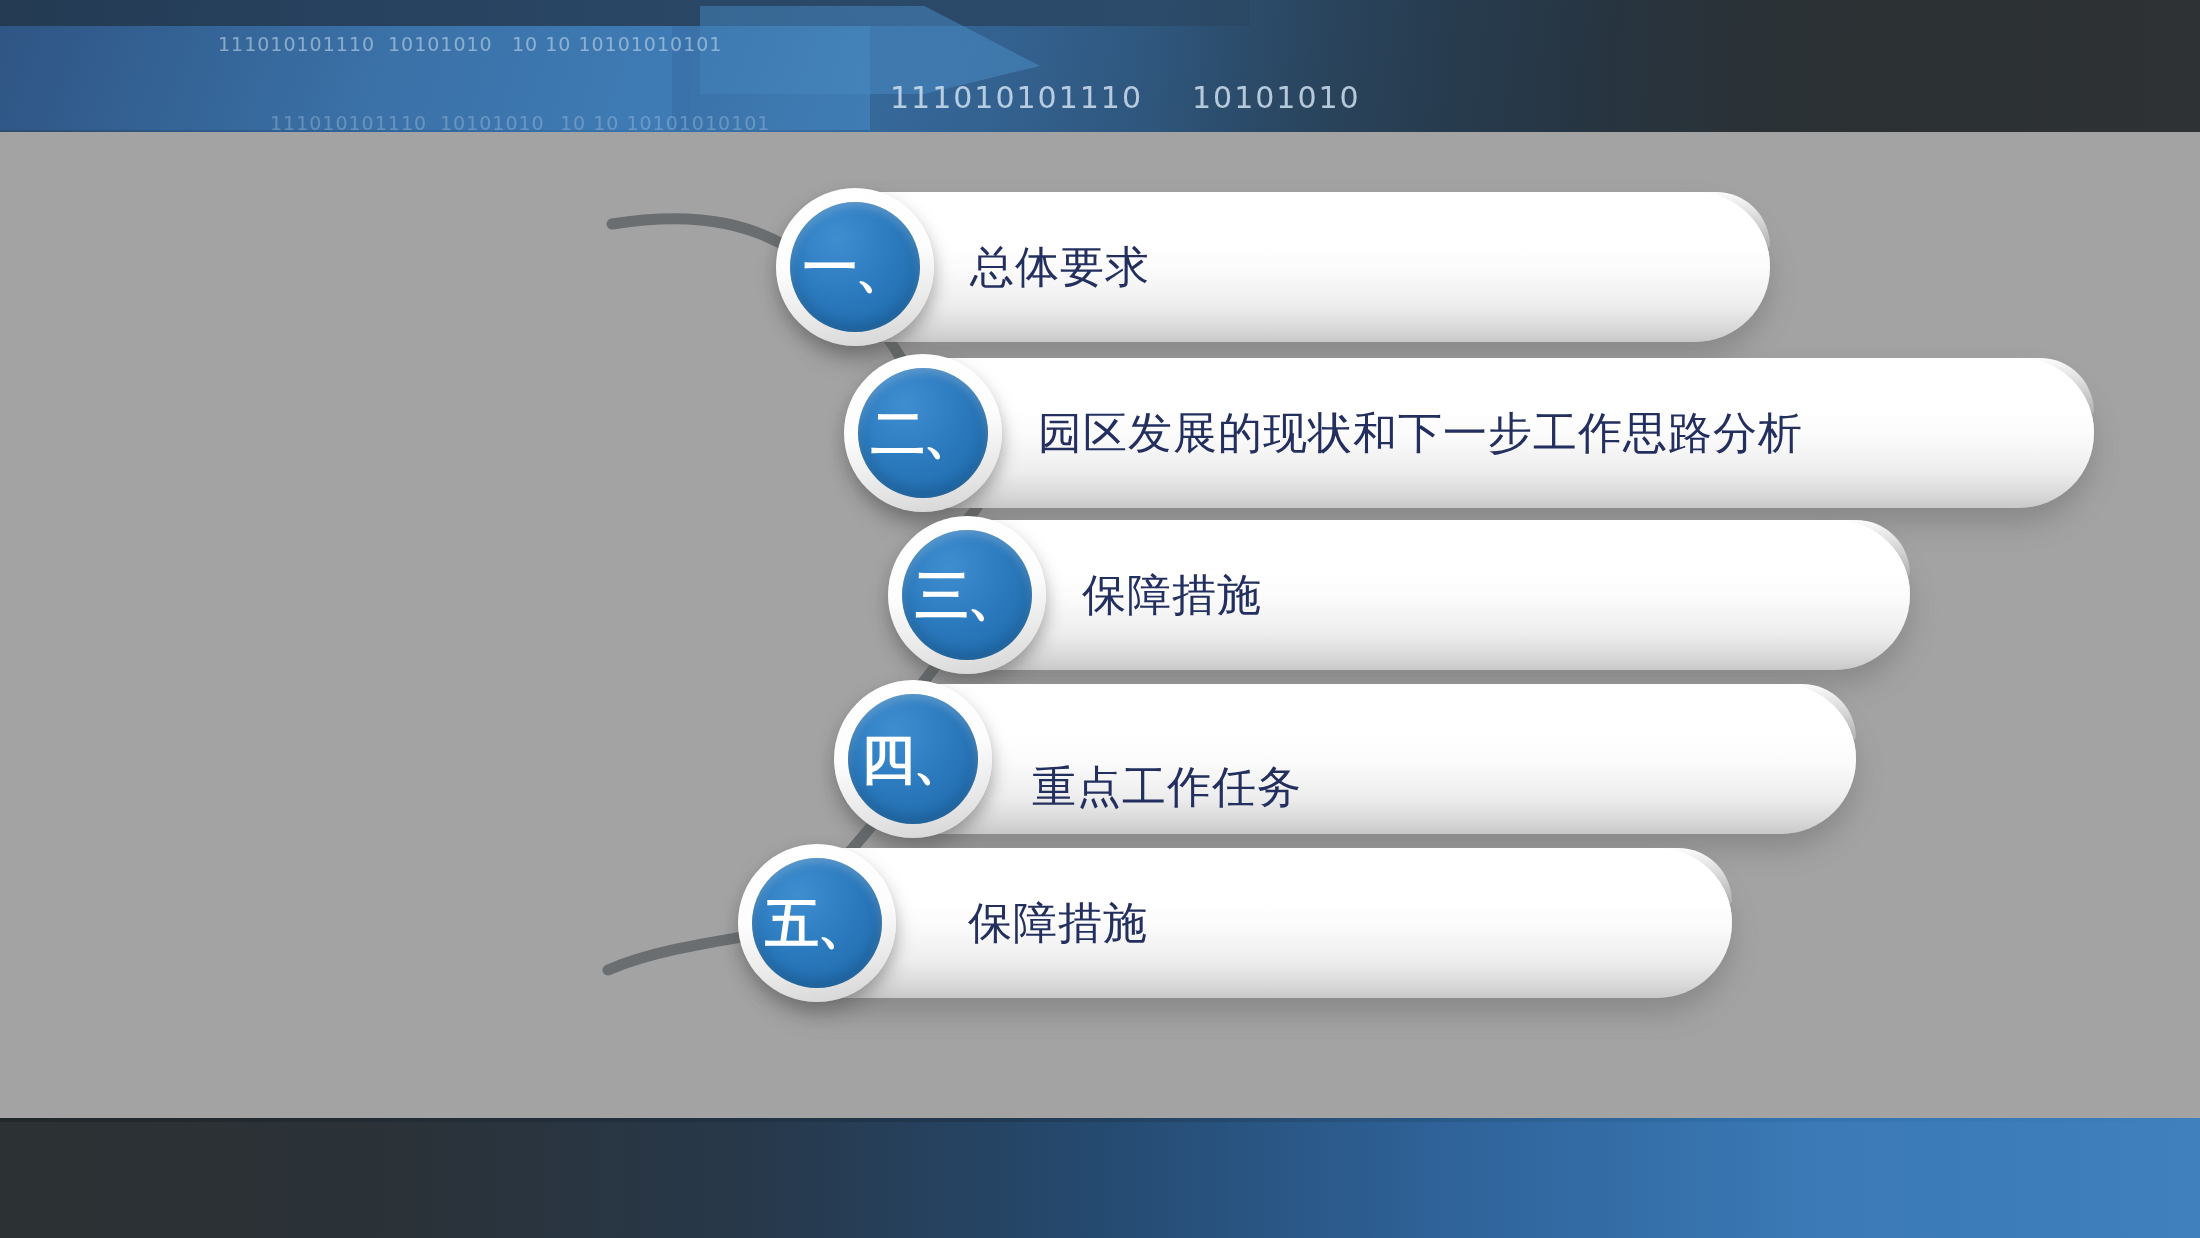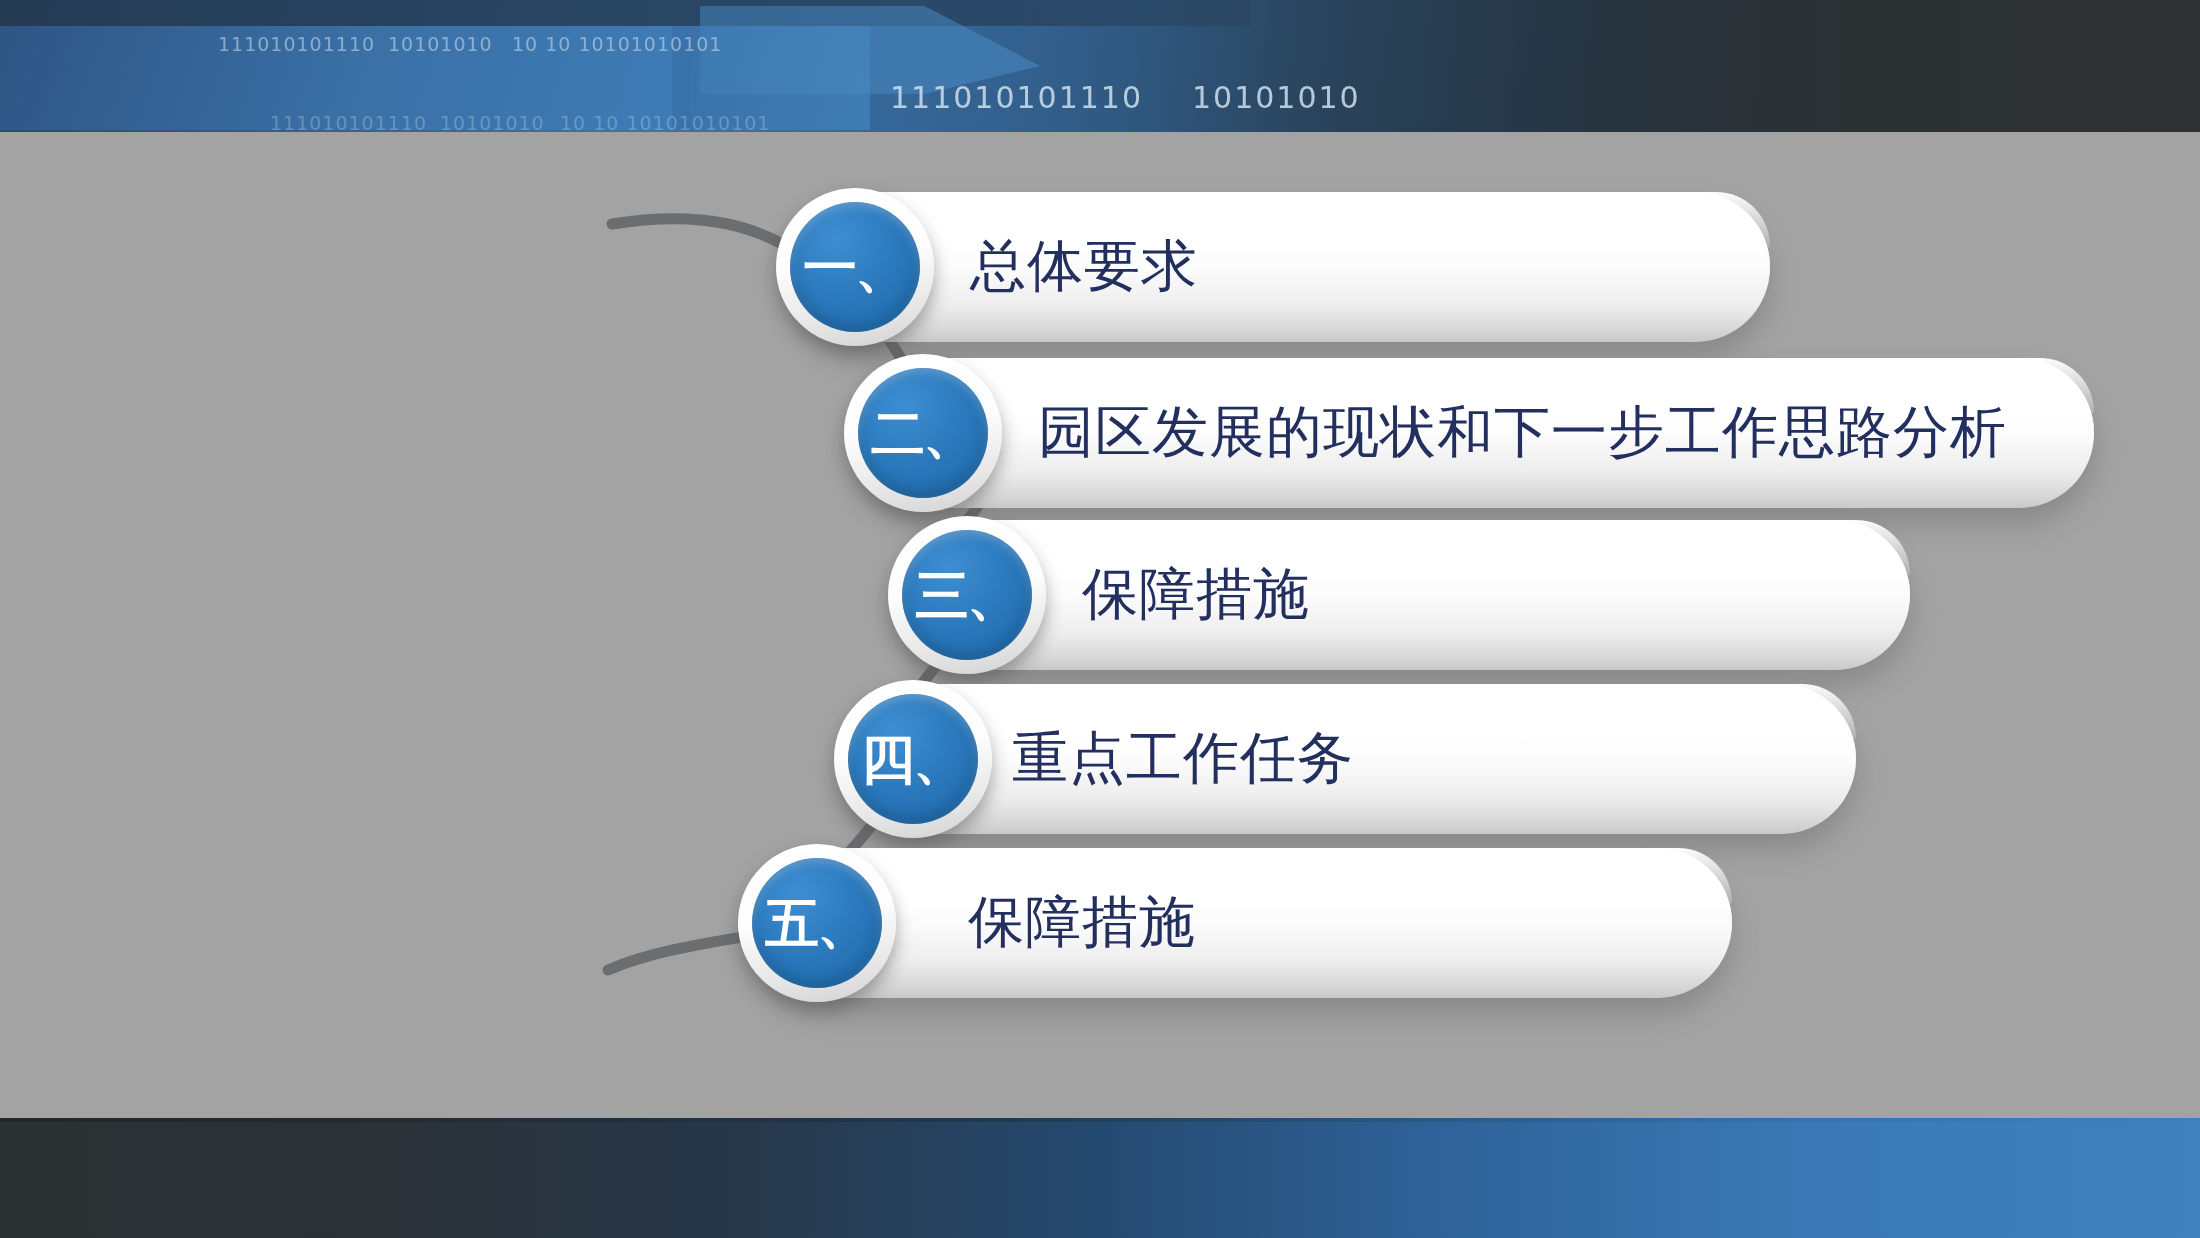--- a/index.html
+++ b/index.html
@@ -67,21 +67,21 @@
   
   .row{position:absolute;height:150px;}
   .row .pill{position:absolute;left:0;top:0;height:150px;border-radius:75px;
      background:linear-gradient(180deg,#ffffff 0%,#ffffff 34%,#fbfbfb 52%,#ededed 76%,
                  #d7d7d7 92%,#c9c9c9 100%);
      box-shadow:0 16px 26px rgba(90,90,90,.34), inset 0 2px 0 rgba(255,255,255,.95);}
   .row .pill::after{content:"";position:absolute;left:0;right:0;top:0;height:46%;
      border-radius:75px 75px 50% 50%/75px 75px 30% 30%;
      background:linear-gradient(180deg,rgba(255,255,255,.98),rgba(255,255,255,0));}
   .row .label{position:absolute;top:0;height:150px;display:flex;align-items:center;
-     color:#23305f;font-size:56px;white-space:nowrap;letter-spacing:1px;}
+     color:#23305f;font-size:44px;white-space:nowrap;letter-spacing:1px;}
 
   .badge{position:absolute;top:-4px;width:158px;height:158px;}
   .badge-shadow{position:absolute;left:6px;top:16px;width:150px;height:150px;border-radius:50%;
      background:radial-gradient(circle,rgba(60,60,60,.5) 0%,rgba(110,110,110,.28) 58%,rgba(255,255,255,0) 76%);
      filter:blur(9px);}
   .badge-ring{position:absolute;left:0;top:0;width:158px;height:158px;border-radius:50%;
      background:linear-gradient(170deg,#ffffff 0%,#fdfdfd 45%,#e6e6e6 78%,#d2d2d2 100%);
      box-shadow:0 9px 18px rgba(80,80,80,.40);}
   .badge-core{position:absolute;left:14px;top:14px;width:130px;height:130px;border-radius:50%;
      background:radial-gradient(circle at 36% 28%,#3f8ed0 0%,#2d7cc0 42%,#2470b2 72%,#1f66a3 100%);
@@ -153,21 +153,21 @@
         <div class="badge-shadow"></div>
         <div class="badge-ring"></div>
         <div class="badge-core">
           <span class="badge-num">三、</span>
         </div>
       </div>
     </div>
 
     <div class="row" style="left:848px;top:552px;width:1008px;">
       <div class="pill" style="width:1008px;"></div>
-      <div class="label" style="left:164px;">重点工作任务</div>
+      <div class="label" style="left:184px;margin-top:28px;">重点工作任务</div>
       <div class="badge" style="left:-14px;">
         <div class="badge-shadow"></div>
         <div class="badge-ring"></div>
         <div class="badge-core">
           <span class="badge-num">四、</span>
         </div>
       </div>
     </div>
 
     <div class="row" style="left:752px;top:716px;width:980px;">

